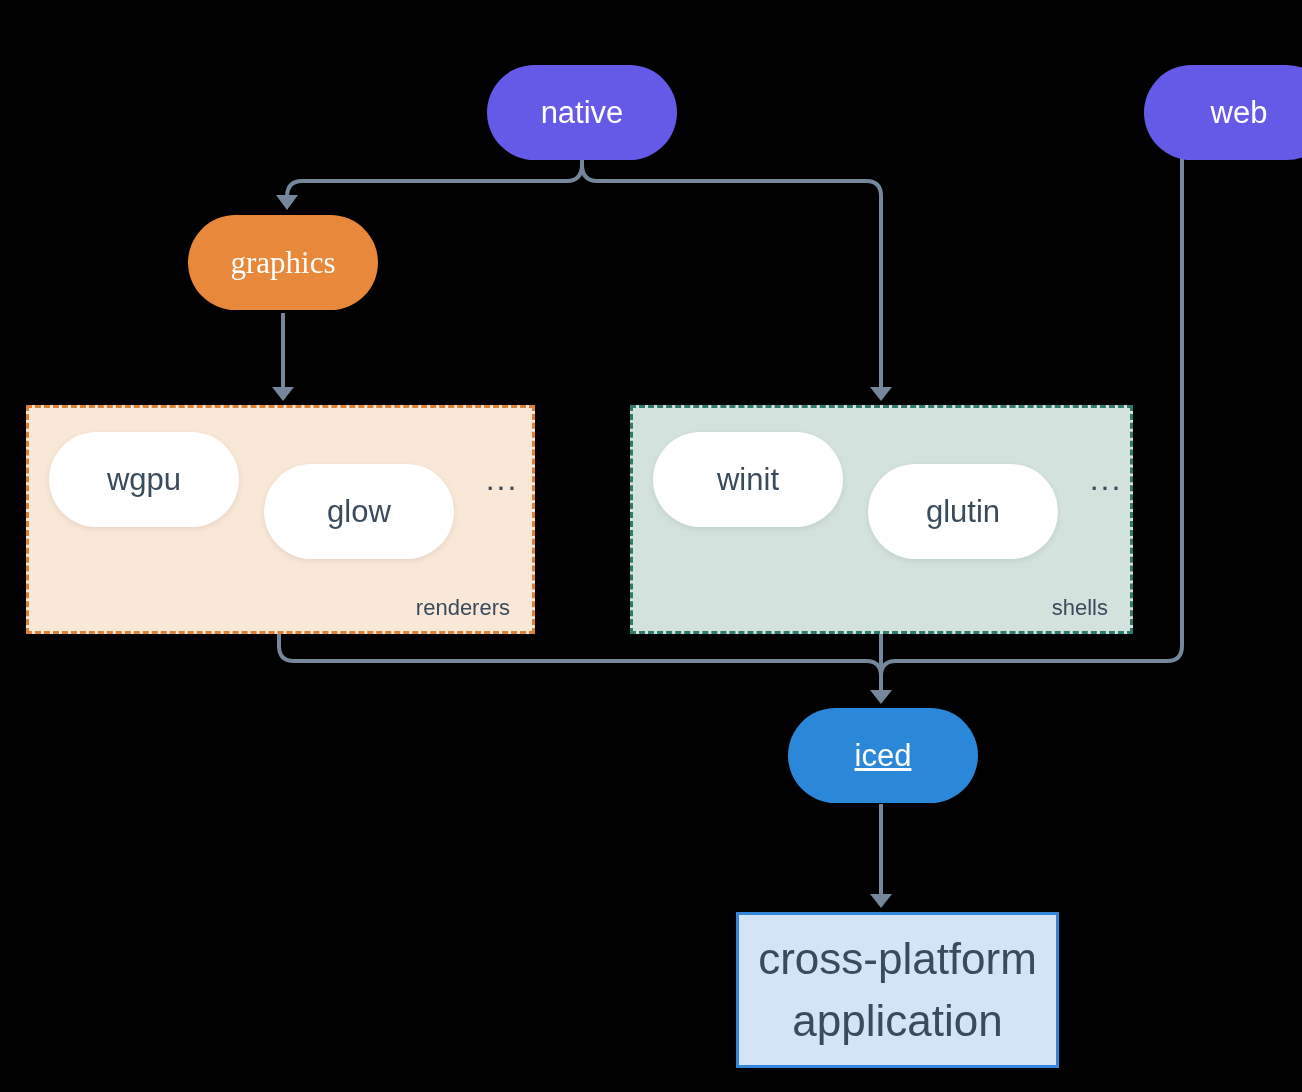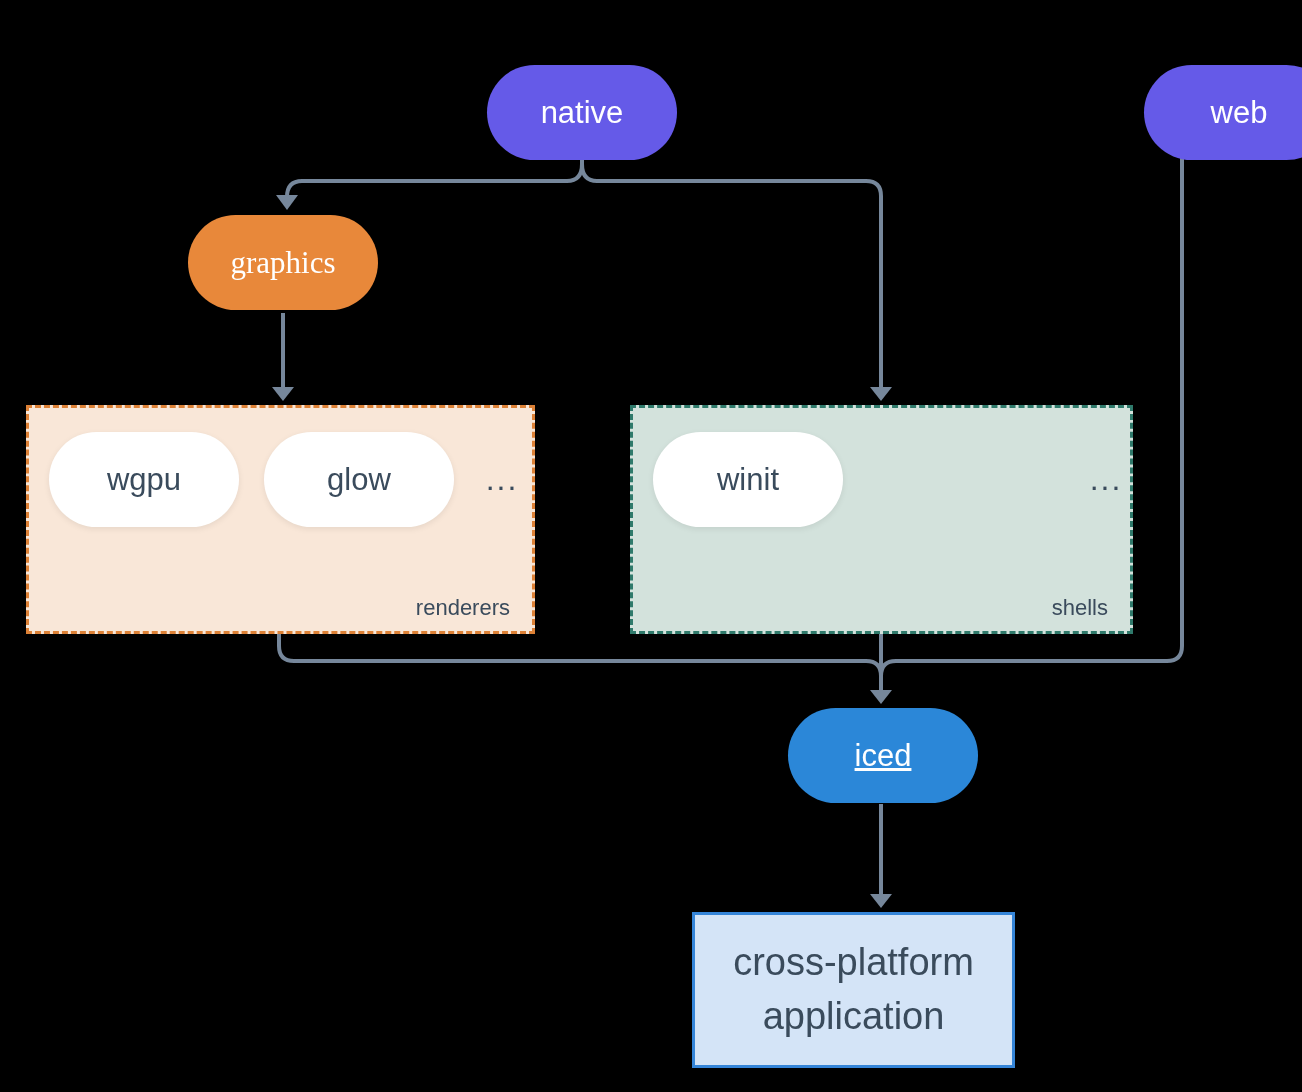--- a/index.html
+++ b/index.html
@@ -55,21 +55,21 @@
     border: 3px dashed var(--renderers-border);
   }
   .group.shells {
     left: 630px;
     width: 503px;
     background: var(--shells-fill);
     border: 3px dashed var(--shells-border);
   }
   .group .pill { top: 24px; }
   .group .pill.first  { left: 20px; }
-  .group .pill.second { left: 235px; }
+  .group .pill.second { left: 235px; margin-top: 32px; }
   .group .ellipsis {
     position: absolute;
     left: 443px;
     top: 24px;
     width: 60px;
     height: 95px;
     display: flex;
     align-items: center;
     justify-content: center;
     font-size: 32px;
@@ -79,32 +79,32 @@
   .group .group-label {
     position: absolute;
     right: 22px;
     bottom: 10px;
     font-size: 22px;
     color: var(--text-dark);
   }
 
   .app-box {
     position: absolute;
-    left: 692px;
+    left: 736px;
     top: 912px;
     width: 323px;
     height: 156px;
     background: var(--app-fill);
     border: 3px solid var(--app-border);
     display: flex;
     align-items: center;
     justify-content: center;
     text-align: center;
     padding: 0 16px;
-    font-size: 38px;
+    font-size: 44px;
     line-height: 1.42;
     color: var(--text-dark);
   }
 </style>
 </head>
 <body>
 
 <div class="canvas">
 
   <svg class="edges" width="1302" height="1092" viewBox="0 0 1302 1092">
@@ -139,20 +139,21 @@
 
   <div class="group renderers">
     <div class="pill white first">wgpu</div>
     <div class="pill white second">glow</div>
     <span class="ellipsis">...</span>
     <span class="group-label">renderers</span>
   </div>
 
   <div class="group shells">
     <div class="pill white first">winit</div>
+    <div class="pill white second">glutin</div>
     <span class="ellipsis">...</span>
     <span class="group-label">shells</span>
   </div>
 
   <div class="pill blue node-iced">iced</div>
 
   <div class="app-box">cross-platform application</div>
 
 </div>
 

